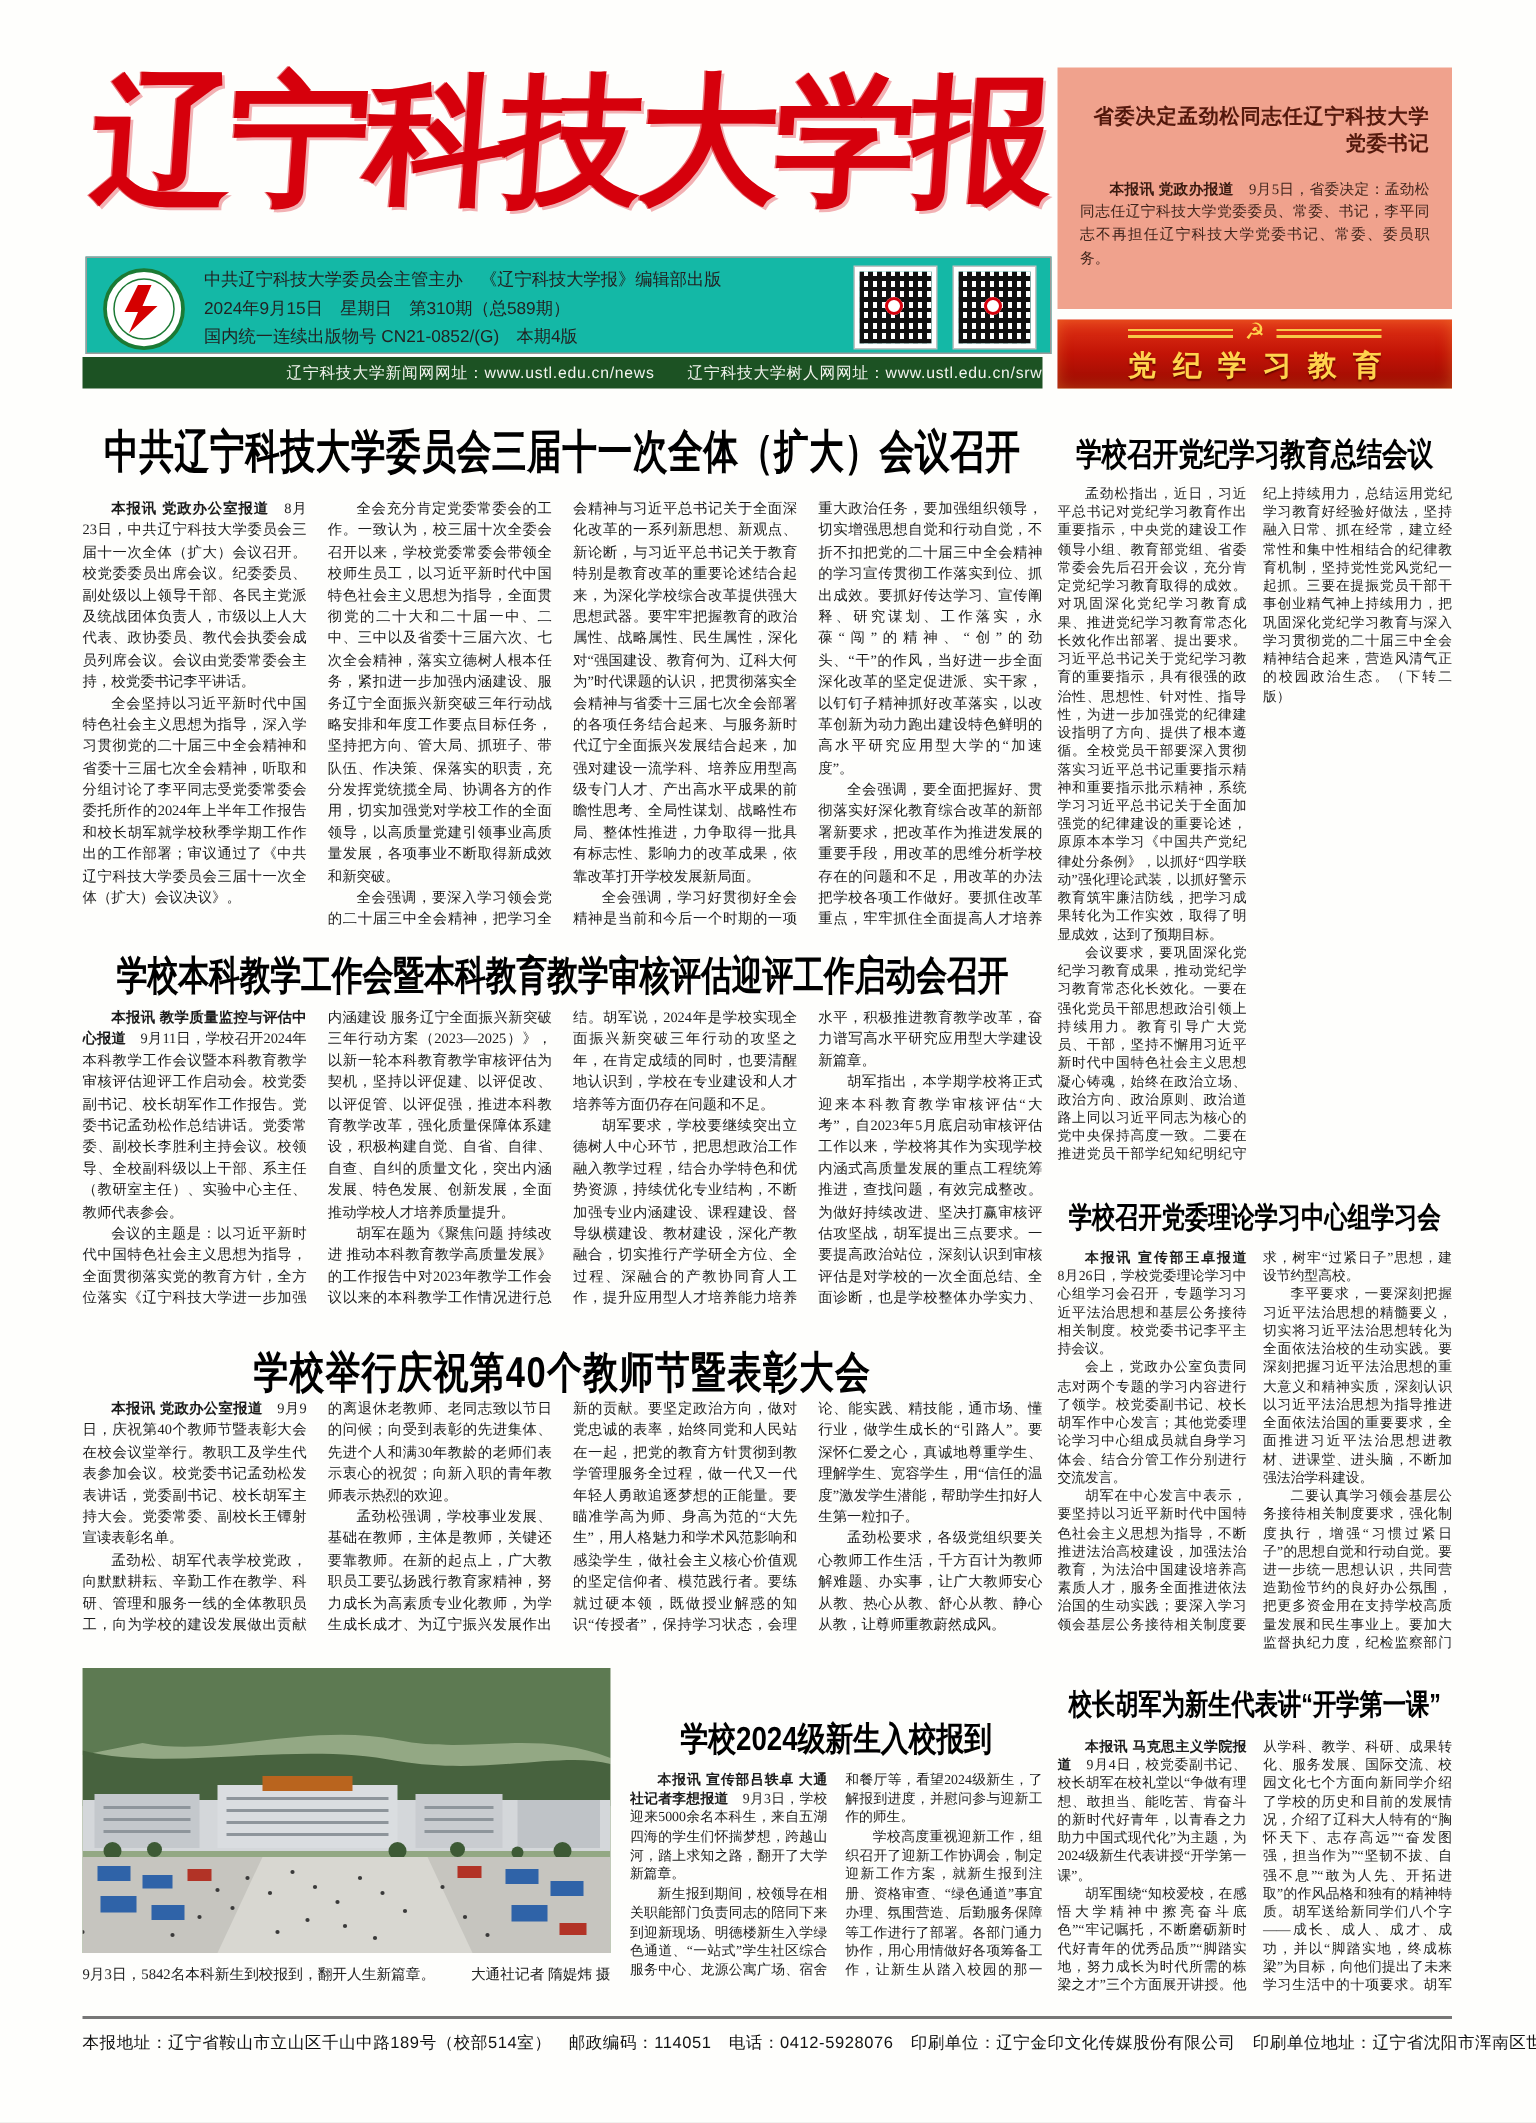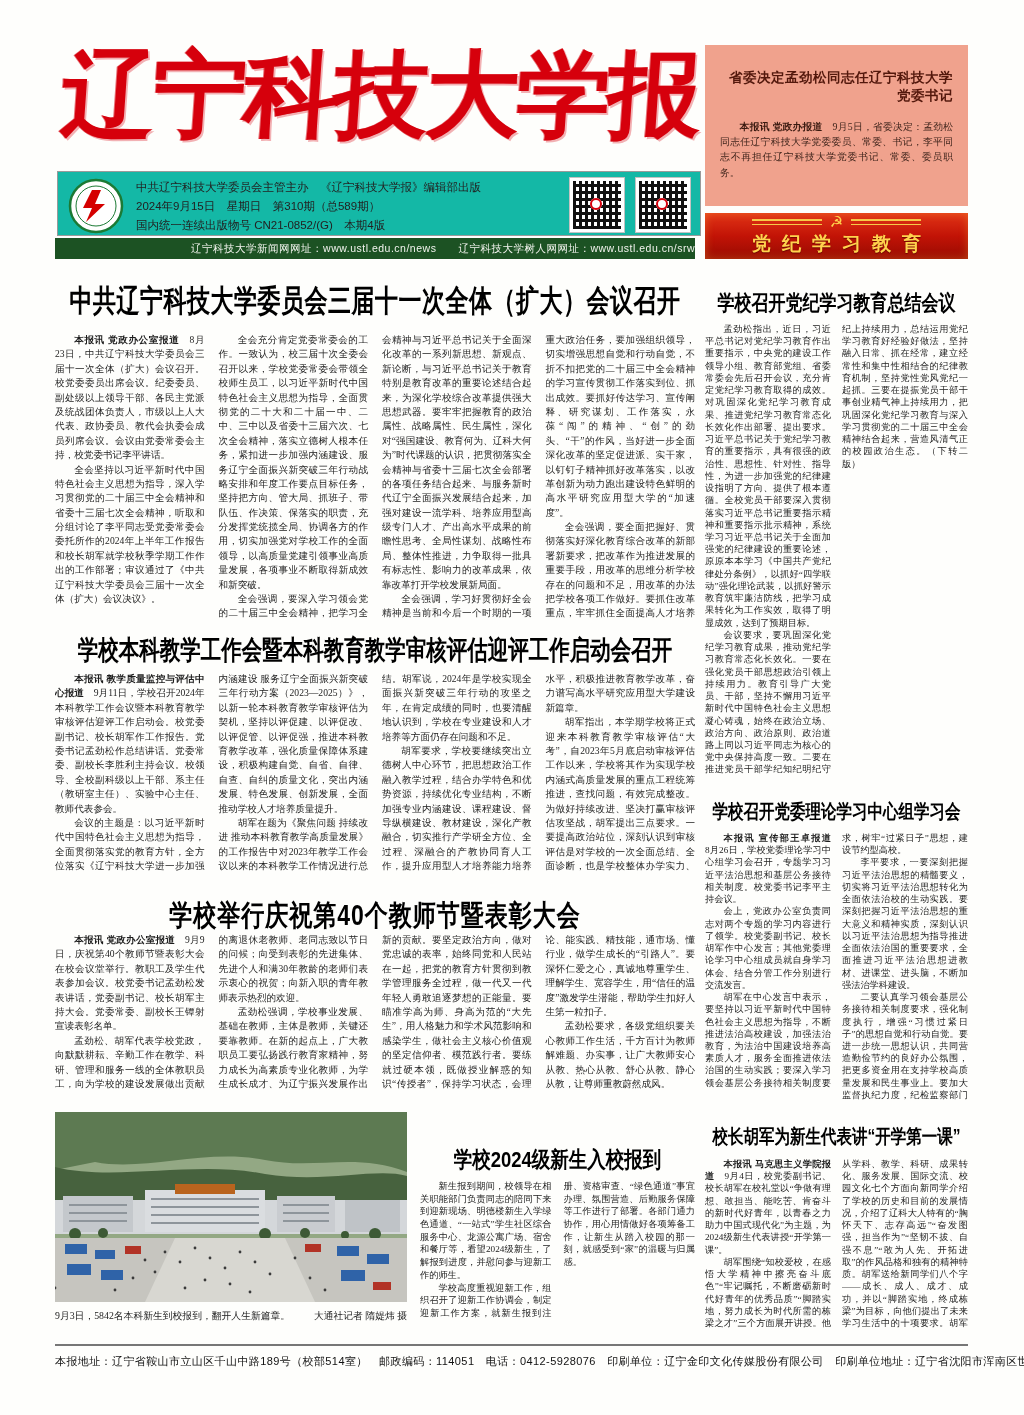--- a/index.html
+++ b/index.html
@@ -208,20 +208,21 @@
       </g>
     </svg>
   </div>
   <div class="abs caption" style="left:55px;top:1307px;width:352px;height:18px;">
     <span class="cap-l">9月3日，5842名本科新生到校报到，翻开人生新篇章。</span>
     <span class="cap-r">大通社记者 隋媞炜 摄</span>
   </div>
 
   <div class="abs headline h4" style="left:420px;top:1144px;width:275px;">学校2024级新生入校报到</div>
   <div class="abs body-cols cols2m" style="left:420px;top:1180px;width:275px;height:150px;">
+      <p><b>本报讯 宣传部吕轶卓 大通社记者李想报道　</b>9月3日，学校迎来5000余名本科生，来自五湖四海的学生们怀揣梦想，跨越山河，踏上求知之路，翻开了大学新篇章。</p>
       <p>新生报到期间，校领导在相关职能部门负责同志的陪同下来到迎新现场、明德楼新生入学绿色通道、“一站式”学生社区综合服务中心、龙源公寓广场、宿舍和餐厅等，看望2024级新生，了解报到进度，并慰问参与迎新工作的师生。</p>
       <p>学校高度重视迎新工作，组织召开了迎新工作协调会，制定迎新工作方案，就新生报到注册、资格审查、“绿色通道”事宜办理、氛围营造、后勤服务保障等工作进行了部署。各部门通力协作，用心用情做好各项筹备工作，让新生从踏入校园的那一刻，就感受到“家”的温暖与归属感。</p>
     </div>
 
   <div class="abs headline hr1" style="left:705px;top:289px;width:263px;">学校召开党纪学习教育总结会议</div>
   <div class="abs body-cols cols2r" style="left:705px;top:323px;width:263px;height:458px;">
       <p>孟劲松指出，近日，习近平总书记对党纪学习教育作出重要指示，中央党的建设工作领导小组、教育部党组、省委常委会先后召开会议，充分肯定党纪学习教育取得的成效。对巩固深化党纪学习教育成果、推进党纪学习教育常态化长效化作出部署、提出要求。习近平总书记关于党纪学习教育的重要指示，具有很强的政治性、思想性、针对性、指导性，为进一步加强党的纪律建设指明了方向、提供了根本遵循。全校党员干部要深入贯彻落实习近平总书记重要指示精神和重要指示批示精神，系统学习习近平总书记关于全面加强党的纪律建设的重要论述，原原本本学习《中国共产党纪律处分条例》，以抓好“四学联动”强化理论武装，以抓好警示教育筑牢廉洁防线，把学习成果转化为工作实效，取得了明显成效，达到了预期目标。</p>
       <p>会议要求，要巩固深化党纪学习教育成果，推动党纪学习教育常态化长效化。一要在强化党员干部思想政治引领上持续用力。教育引导广大党员、干部，坚持不懈用习近平新时代中国特色社会主义思想凝心铸魂，始终在政治立场、政治方向、政治原则、政治道路上同以习近平同志为核心的党中央保持高度一致。二要在推进党员干部学纪知纪明纪守纪上持续用力，总结运用党纪学习教育好经验好做法，坚持融入日常、抓在经常，建立经常性和集中性相结合的纪律教育机制，坚持党性党风党纪一起抓。三要在提振党员干部干事创业精气神上持续用力，把巩固深化党纪学习教育与深入学习贯彻党的二十届三中全会精神结合起来，营造风清气正的校园政治生态。（下转二版）</p>
     </div>
 

